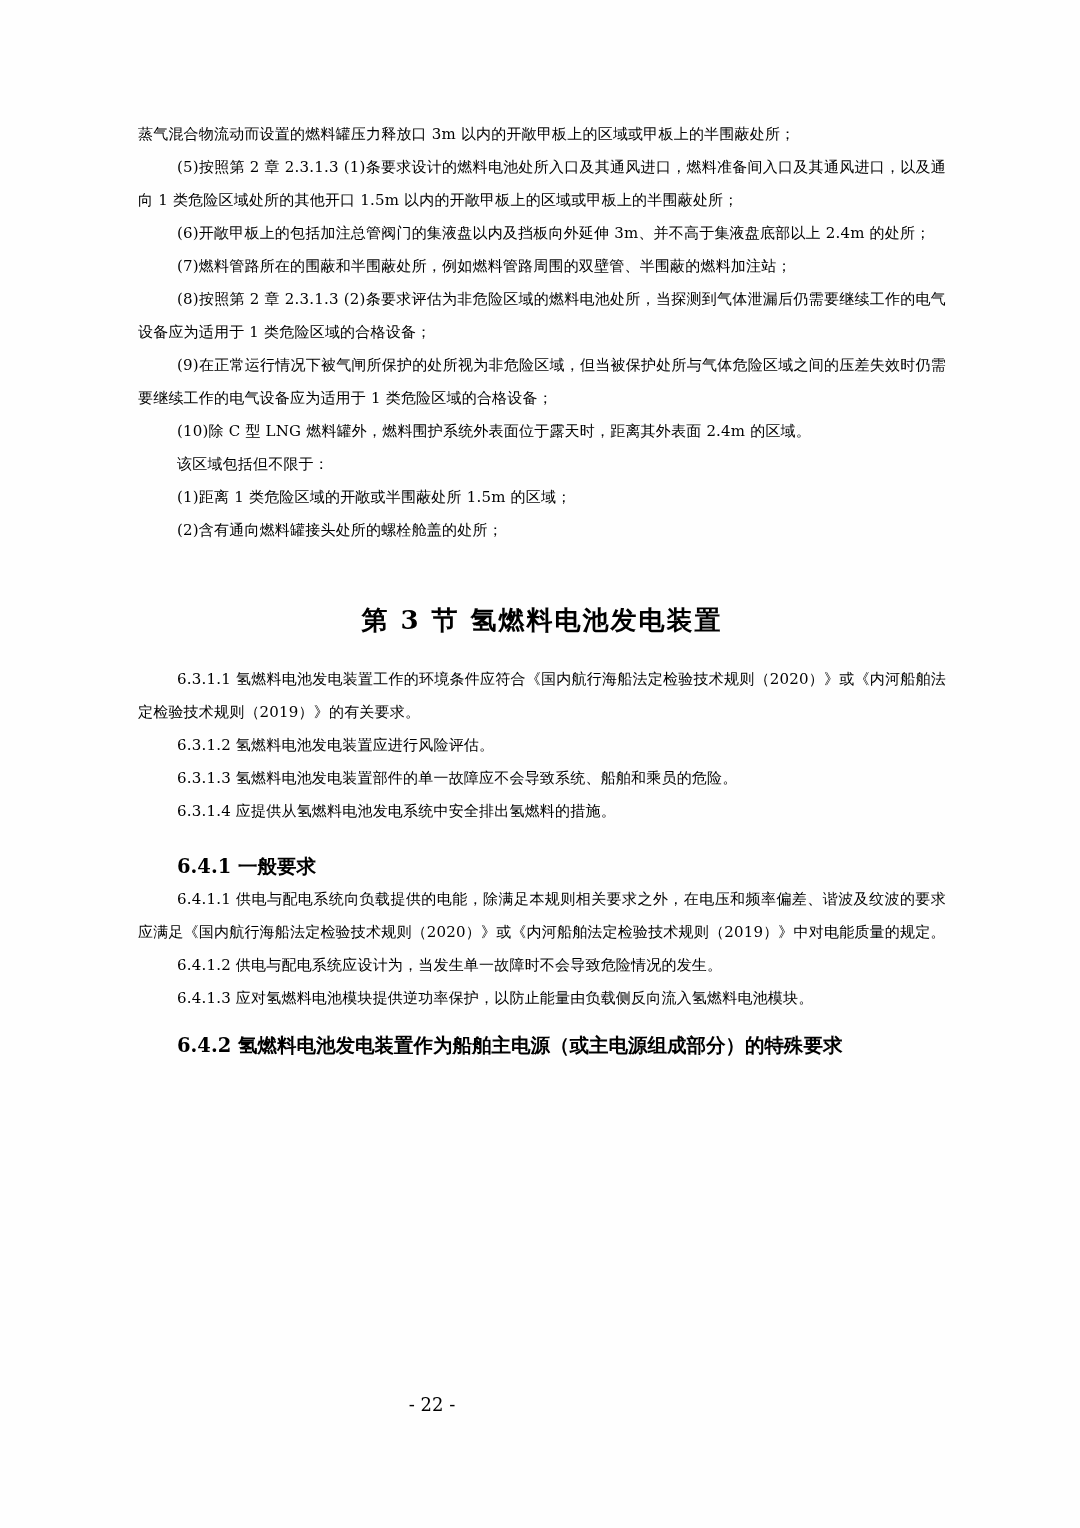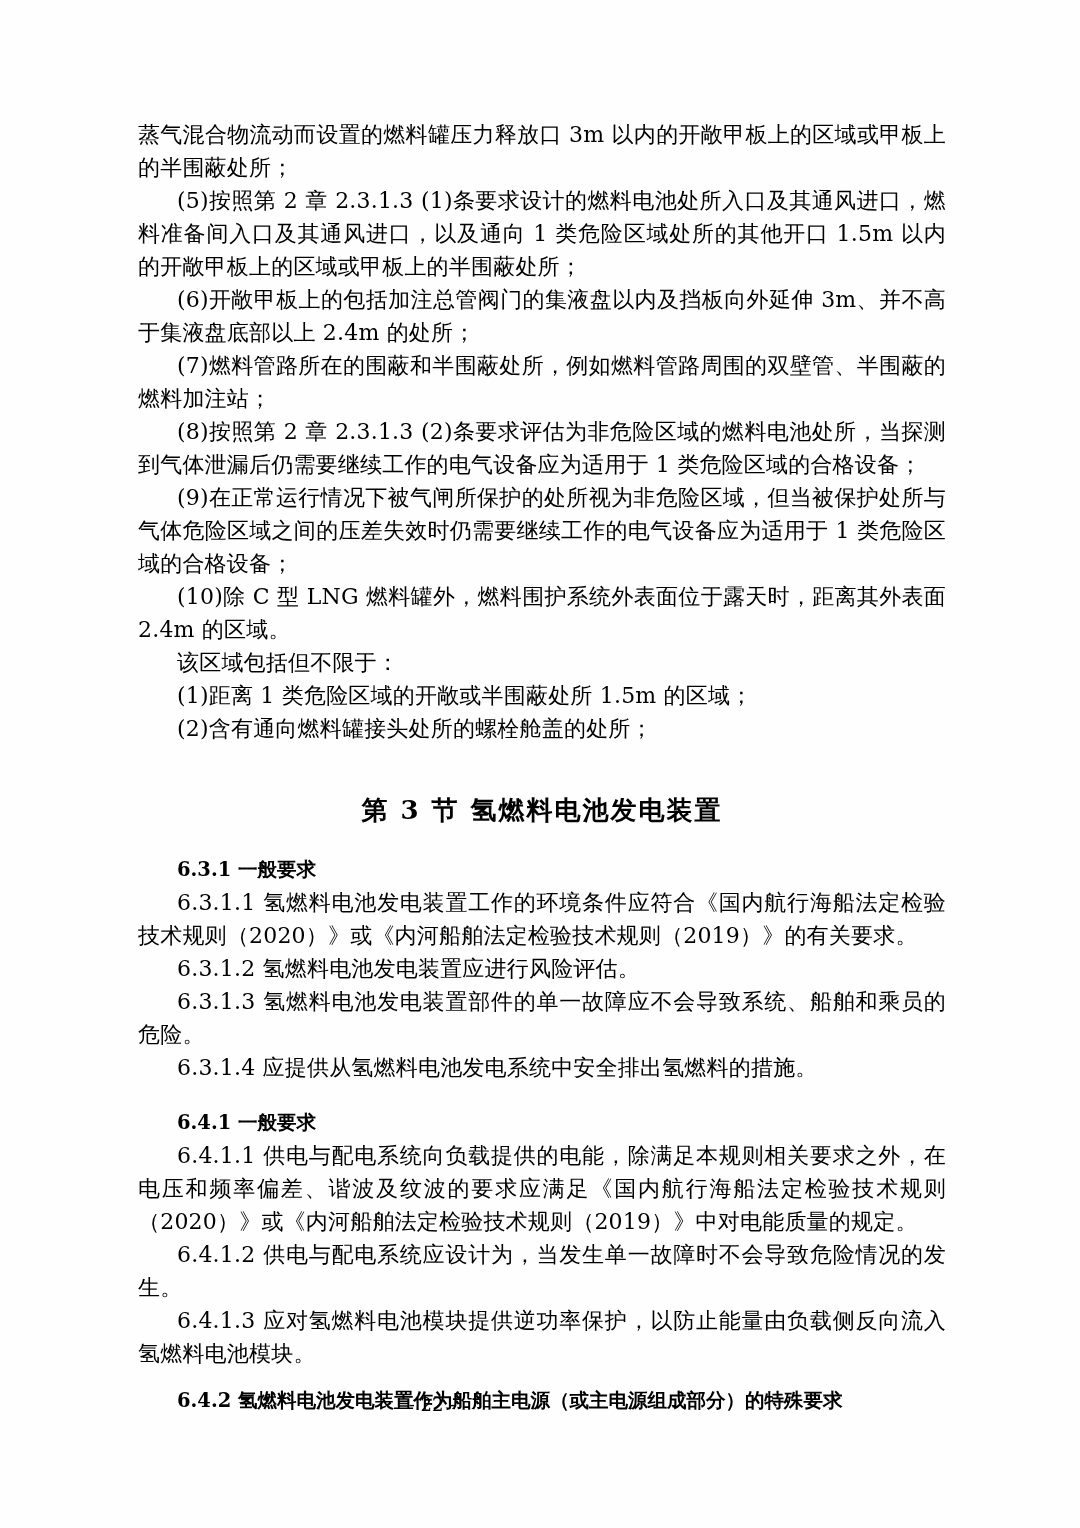--- a/index.html
+++ b/index.html
@@ -23,21 +23,21 @@
     height: 1528px;
     background: #fefefe;
   }
   .content {
     position: absolute;
     left: 138px;
     top: 118px;
     width: 808px;
   }
   .para {
-    font-size: 22px;
+    font-size: 15px;
     line-height: 33px;
     text-align: justify;
     text-justify: inter-ideograph;
     margin: 0;
     letter-spacing: 0.2px;
   }
   .indent {
     text-indent: 39px;
   }
   .noindent {
@@ -51,21 +51,21 @@
     text-indent: 39px;
   }
   .section-title {
     font-size: 26px;
     line-height: 34px;
     font-weight: bold;
     text-align: center;
     letter-spacing: 2px;
   }
   .gap-title-top {
-    margin-top: 26px;
+    margin-top: 34px;
   }
   .gap-title-bottom {
     margin-bottom: 26px;
   }
   .spacer-sm { height: 14px; }
   .spacer-md { height: 22px; }
   .footer {
     position: absolute;
     left: 0;
     top: 1394px;
@@ -88,21 +88,20 @@
     <p class="para indent">(8)按照第 2 章 2.3.1.3 (2)条要求评估为非危险区域的燃料电池处所，当探测到气体泄漏后仍需要继续工作的电气设备应为适用于 1 类危险区域的合格设备；</p>
     <p class="para indent">(9)在正常运行情况下被气闸所保护的处所视为非危险区域，但当被保护处所与气体危险区域之间的压差失效时仍需要继续工作的电气设备应为适用于 1 类危险区域的合格设备；</p>
     <p class="para indent">(10)除 C 型 LNG 燃料罐外，燃料围护系统外表面位于露天时，距离其外表面 2.4m 的区域。</p>
     <p class="para indent">该区域包括但不限于：</p>
     <p class="para indent">(1)距离 1 类危险区域的开敞或半围蔽处所 1.5m 的区域；</p>
     <p class="para indent">(2)含有通向燃料罐接头处所的螺栓舱盖的处所；</p>
 
     <div class="spacer-md"></div>
     <div class="section-title gap-title-top gap-title-bottom">第 3 节    氢燃料电池发电装置</div>
 
-    <p class="sec-head">6.3.1    一般要求</p>
     <p class="para indent">6.3.1.1    氢燃料电池发电装置工作的环境条件应符合《国内航行海船法定检验技术规则（2020）》或《内河船舶法定检验技术规则（2019）》的有关要求。</p>
     <p class="para indent">6.3.1.2    氢燃料电池发电装置应进行风险评估。</p>
     <p class="para indent">6.3.1.3    氢燃料电池发电装置部件的单一故障应不会导致系统、船舶和乘员的危险。</p>
     <p class="para indent">6.3.1.4    应提供从氢燃料电池发电系统中安全排出氢燃料的措施。</p>
 
     <div class="spacer-md"></div>
 
     <p class="sec-head">6.4.1    一般要求</p>
     <p class="para indent">6.4.1.1    供电与配电系统向负载提供的电能，除满足本规则相关要求之外，在电压和频率偏差、谐波及纹波的要求应满足《国内航行海船法定检验技术规则（2020）》或《内河船舶法定检验技术规则（2019）》中对电能质量的规定。</p>
     <p class="para indent">6.4.1.2    供电与配电系统应设计为，当发生单一故障时不会导致危险情况的发生。</p>

